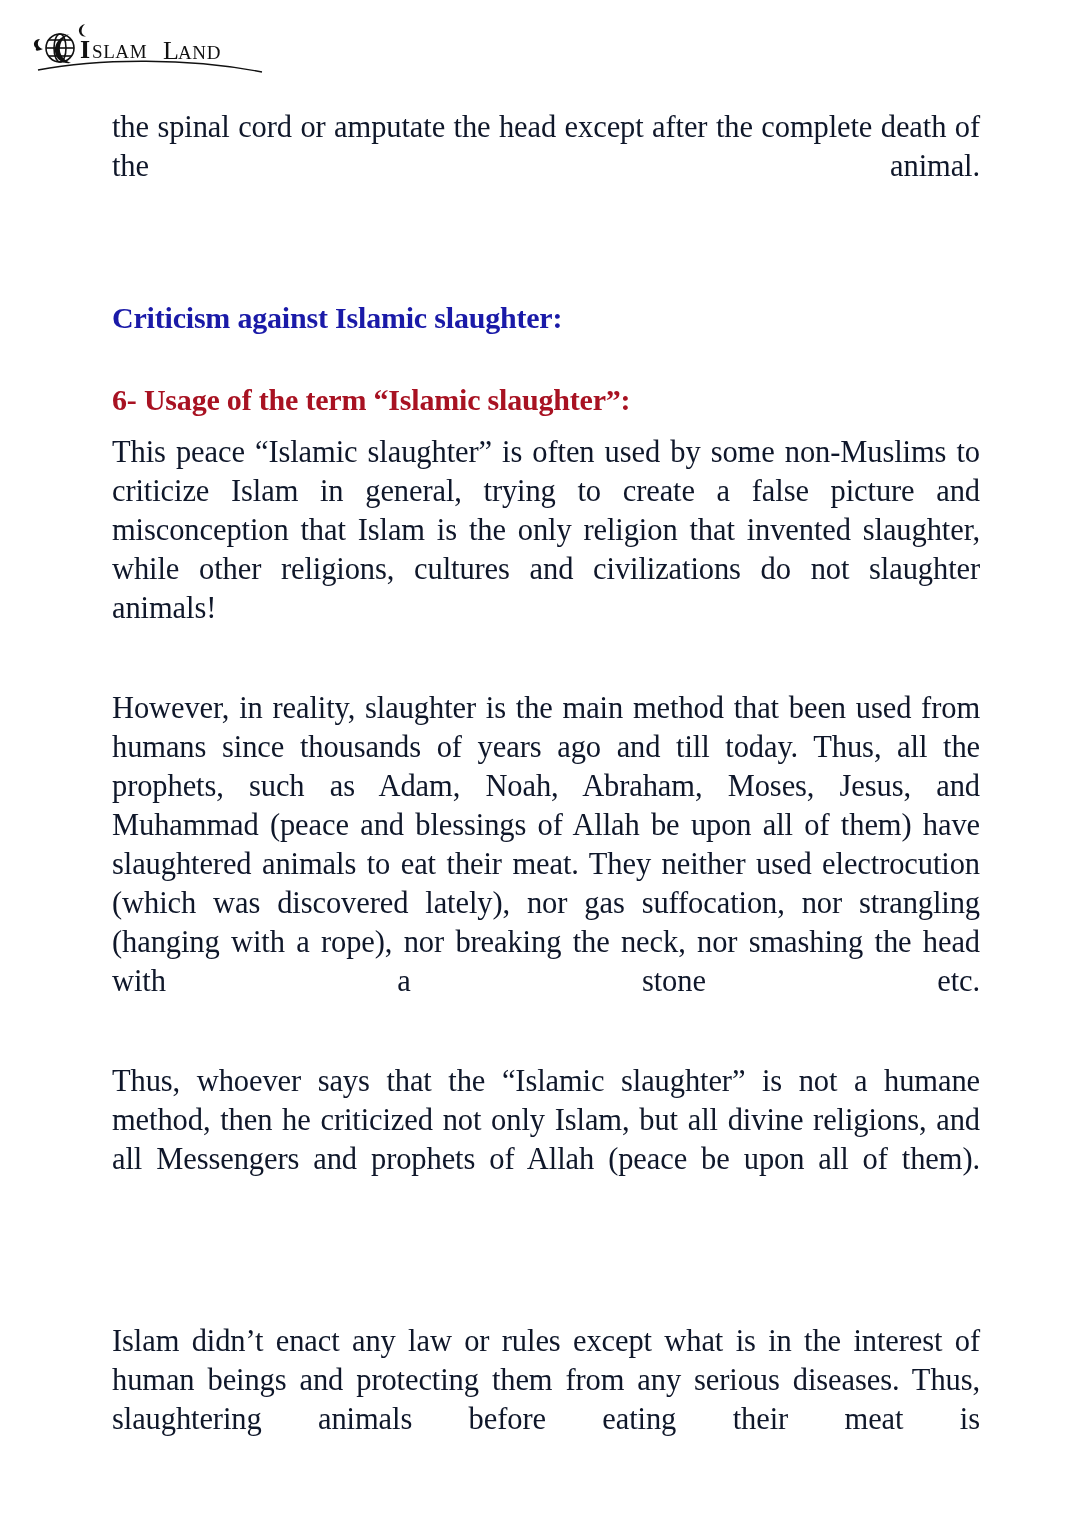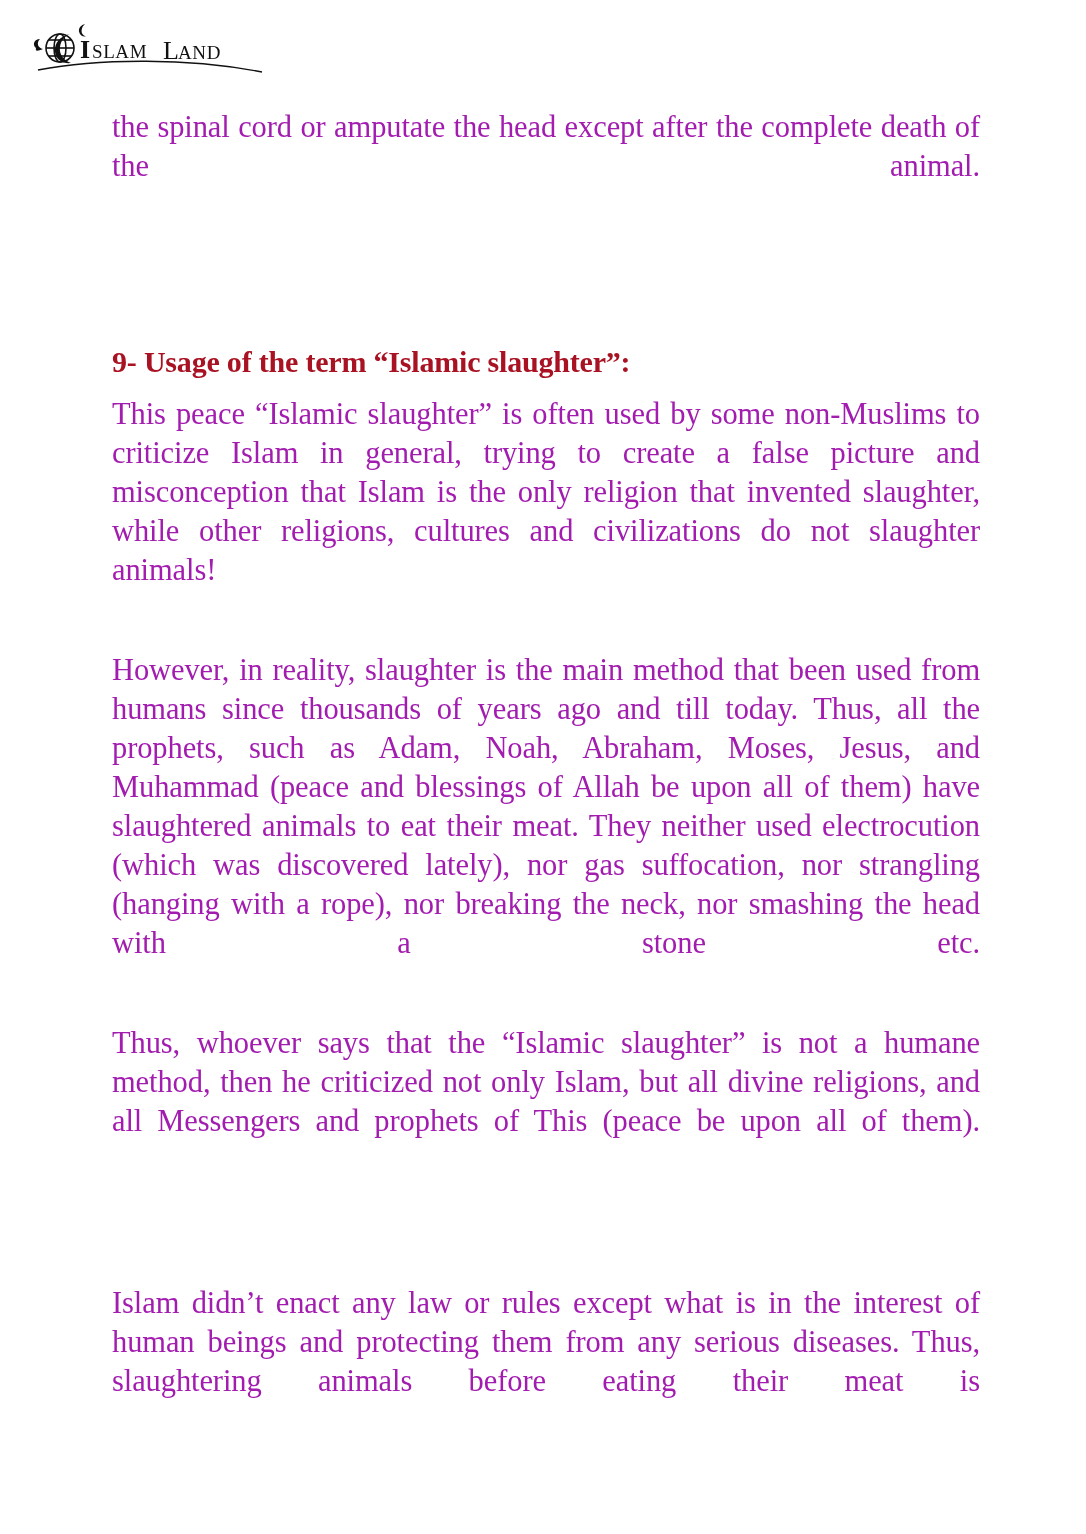--- a/index.html
+++ b/index.html
@@ -50,21 +50,21 @@
     width: 868px;
   }
 
   p.para {
     margin: 0 0 0 0;
     font-size: 30.5px;
     line-height: 39px;
     text-align: justify;
     text-justify: inter-word;
     letter-spacing: -0.1px;
-    color: #a21caf;
+    color: #0f172a;
   }
 
   h2.heading {
     margin: 0;
     font-size: 30px;
     line-height: 38px;
     font-weight: bold;
     text-align: left;
     letter-spacing: -0.2px;
   }
@@ -117,39 +117,40 @@
       </svg>
     </div>
   </div>
 
   <div class="content">
 
     <p class="para">the spinal cord or amputate the head except after the complete death of the animal.</p>
 
     <div class="gap-xl"></div>
 
+    <h2 class="heading heading-blue">Criticism against Islamic slaughter:</h2>
 
     <div class="gap-md"></div>
 
 
     <div class="gap-md"></div>
 
-    <h2 class="heading heading-red">9- Usage of the term “Islamic slaughter”:</h2>
+    <h2 class="heading heading-red">6- Usage of the term “Islamic slaughter”:</h2>
 
     <div class="gap-sm"></div>
 
     <p class="para">This peace “Islamic slaughter” is often used by some non-Muslims to criticize Islam in general, trying to create a false picture and misconception that Islam is the only religion that invented slaughter, while other religions, cultures and civilizations do not slaughter animals!</p>
 
     <div class="gap-md"></div>
 
     <p class="para">However, in reality, slaughter is the main method that been used from humans since thousands of years ago and till today. Thus, all the prophets, such as Adam, Noah, Abraham, Moses, Jesus, and Muhammad (peace and blessings of Allah be upon all of them) have slaughtered animals to eat their meat. They neither used electrocution (which was discovered lately), nor gas suffocation, nor strangling (hanging with a rope), nor breaking the neck, nor smashing the head with a stone etc.</p>
 
     <div class="gap-md"></div>
 
-    <p class="para">Thus, whoever says that the “Islamic slaughter” is not a humane method, then he criticized not only Islam, but all divine religions, and all Messengers and prophets of This (peace be upon all of them).</p>
+    <p class="para">Thus, whoever says that the “Islamic slaughter” is not a humane method, then he criticized not only Islam, but all divine religions, and all Messengers and prophets of Allah (peace be upon all of them).</p>
 
     <div class="gap-xxl"></div>
 
 
     <div class="gap-md"></div>
 
     <p class="para">Islam didn’t enact any law or rules except what is in the interest of human beings and protecting them from any serious diseases. Thus, slaughtering animals before eating their meat is</p>
 
   </div>
 </div>

